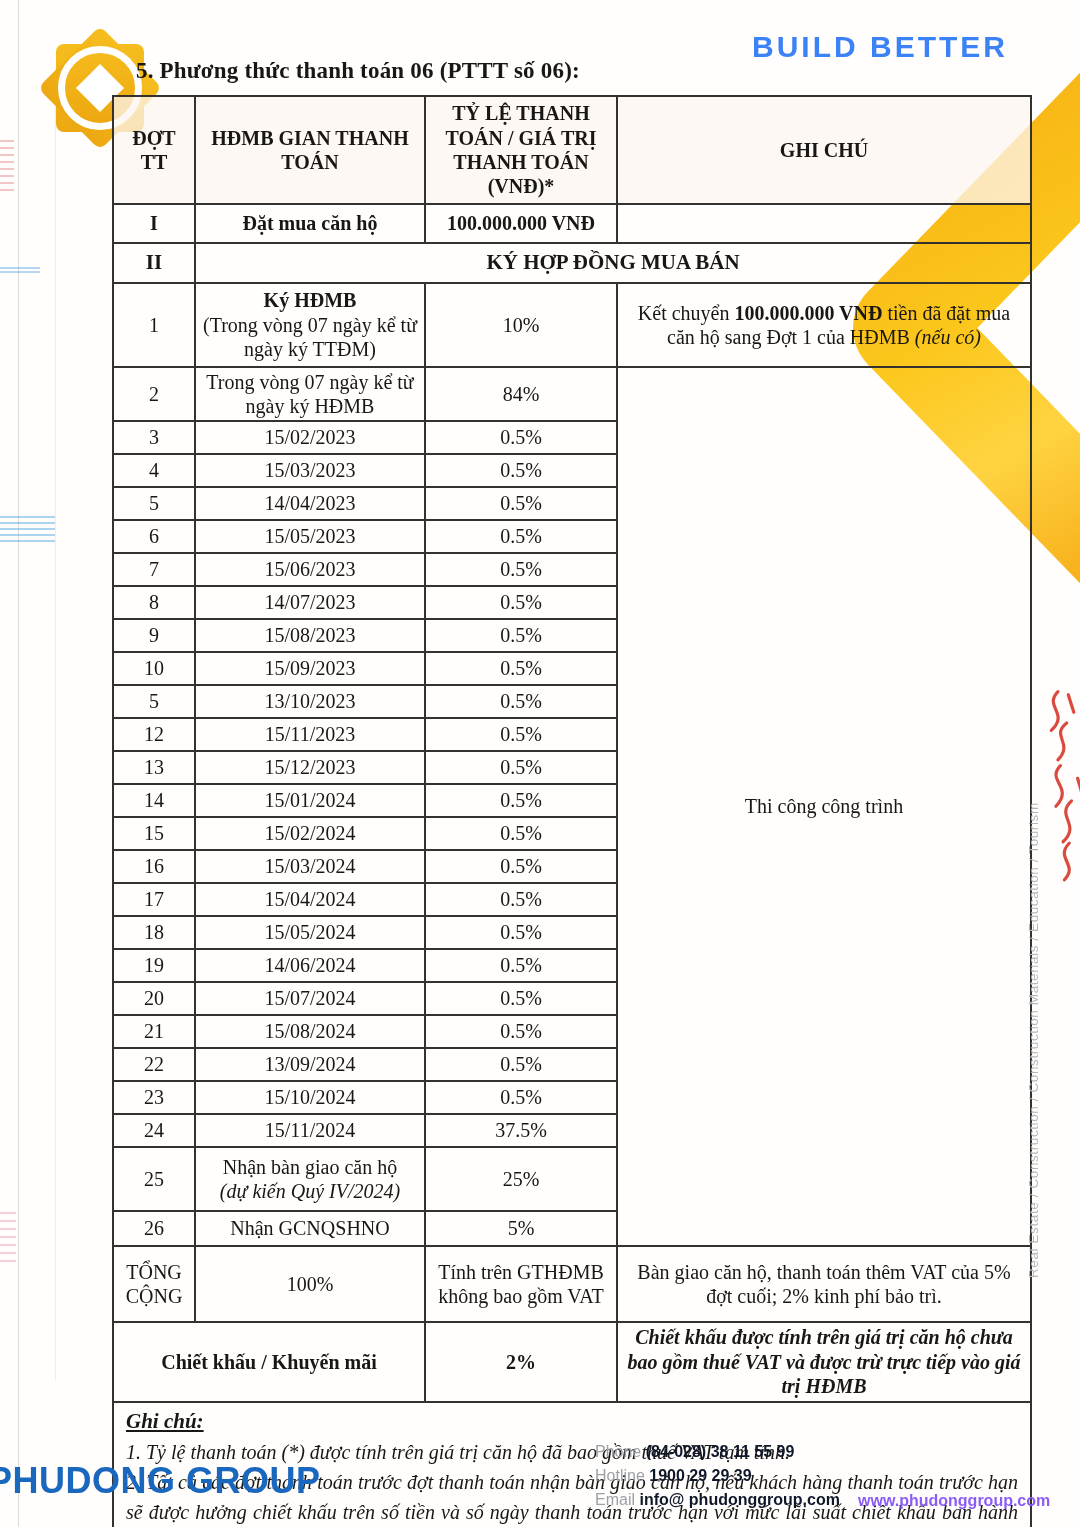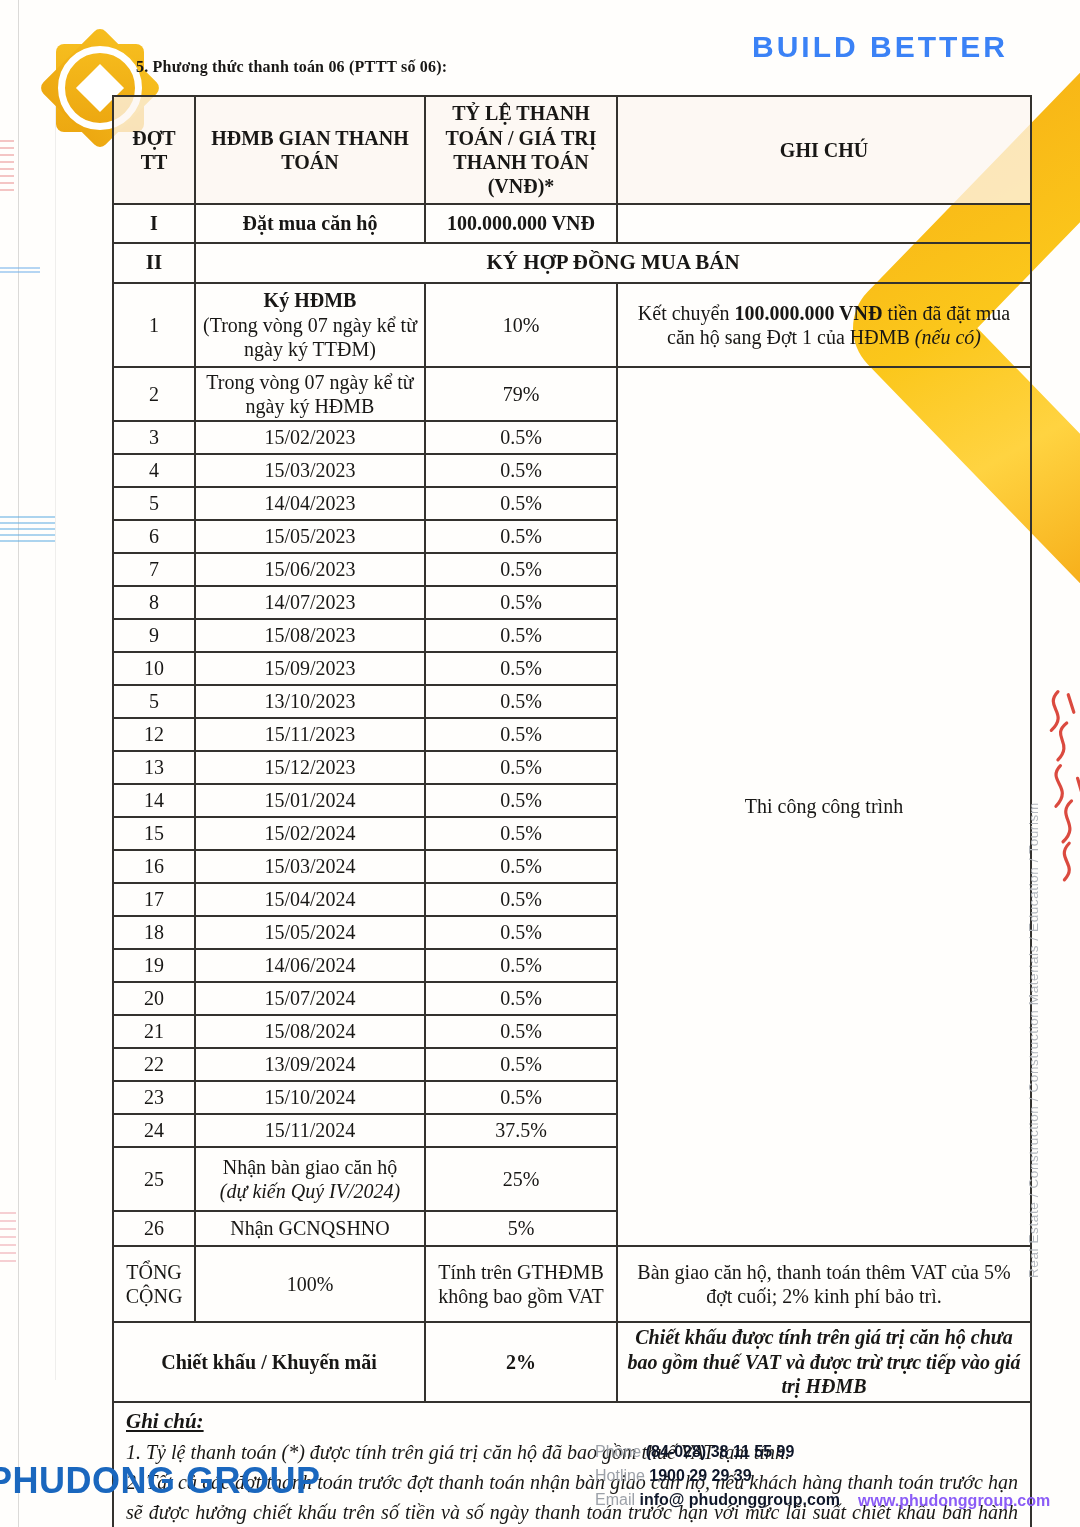--- a/index.html
+++ b/index.html
@@ -22,21 +22,21 @@
   
   .logo{position:absolute;left:36px;top:24px;width:128px;height:128px;}
   .logo .sq{position:absolute;left:20px;top:20px;width:88px;height:88px;border-radius:8px;
             background:linear-gradient(180deg,#f6bd1e,#eda811);}
   .logo .sq.r45{transform:rotate(45deg);}
   .logo .ring{position:absolute;left:22px;top:22px;width:84px;height:84px;border-radius:50%;
               background:linear-gradient(180deg,#f5ba1c,#eda811);border:7px solid #fff;box-sizing:border-box;}
   .logo .diamond{position:absolute;left:47px;top:47px;width:34px;height:34px;background:#fff;transform:rotate(45deg);}
 
   
-  .doc-title{position:absolute;left:136px;top:58px;font-size:16px;font-weight:bold;letter-spacing:.2px;}
+  .doc-title{position:absolute;left:136px;top:58px;font-size:23px;font-weight:bold;letter-spacing:.2px;}
   .slogan{position:absolute;left:752px;top:30px;font-family:"Liberation Sans",sans-serif;
           font-weight:bold;font-size:30px;letter-spacing:3px;color:#3b82f6;}
 
   
   table.doc{position:absolute;left:112px;top:95px;width:918px;border-collapse:collapse;table-layout:fixed;}
   table.doc td,table.doc th{border:2px solid #34322e;text-align:center;vertical-align:middle;
           padding:1px 4px;font-size:20px;line-height:1.22;font-weight:normal;background:transparent;}
   table.doc thead th{font-weight:bold;height:104px;background-color:rgba(252,246,240,.75);}
   th.th-note{background-image:repeating-linear-gradient(180deg,rgba(248,198,186,.30) 0 6px,rgba(255,255,255,0) 6px 17px);}
   tr.row-I td{height:35px;font-weight:bold;}
@@ -138,21 +138,21 @@
           <span>(Trong vòng 07 ngày kể từ ngày ký TTĐM)</span>
         </td>
         <td class="b">10%</td>
         <td class="note-cell">
           <span>Kết chuyển </span><span class="b">100.000.000 VNĐ</span><span> tiền đã đặt mua căn hộ sang Đợt 1 của HĐMB </span><span class="i">(nếu có)</span>
         </td>
       </tr>
       <tr class="row-2">
         <td>2</td>
         <td>Trong vòng 07 ngày kể từ ngày ký HĐMB</td>
-        <td>79%</td>
+        <td>84%</td>
         <td rowspan="25">Thi công công trình</td>
       </tr>
 
       <tr class="inst-row">
           <td>3</td>
           <td>15/02/2023</td>
           <td>0.5%</td>
         </tr>
         <tr class="inst-row">
           <td>4</td>

